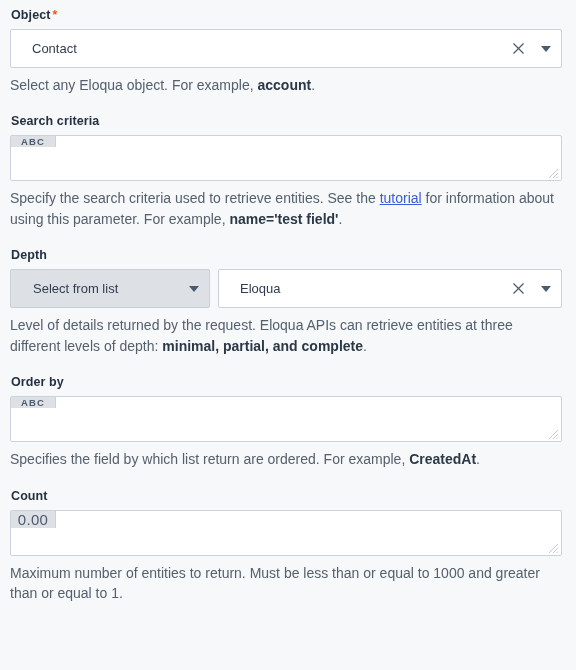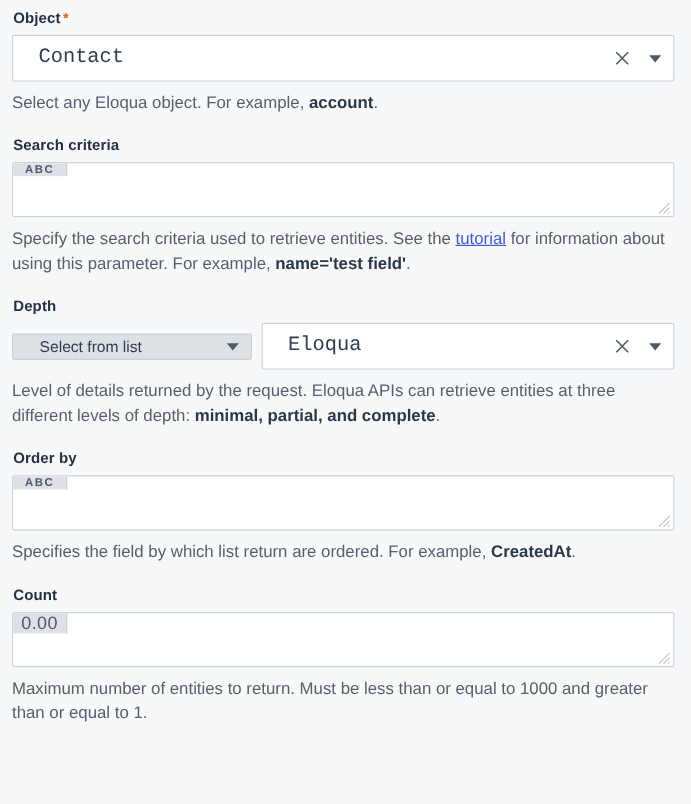--- a/index.html
+++ b/index.html
@@ -48,25 +48,24 @@
     height: 39px;
     background: #ffffff;
     border: 1px solid #ccd2d9;
     border-radius: 2px;
     display: flex;
     align-items: center;
   }
   .combo-value {
     flex: 1;
     padding-left: 21px;
-    font-size: 17px;
+    font-size: 13px;
     color: #2f3d4f;
     white-space: nowrap;
     overflow: hidden;
-    font-family: Liberation Mono, monospace;
   }
   .icon-clear {
     width: 26px;
     height: 38px;
     display: flex;
     align-items: center;
     justify-content: center;
     cursor: pointer;
   }
   .icon-caret {
@@ -81,21 +80,21 @@
     width: 0;
     height: 0;
     border-left: 5px solid transparent;
     border-right: 5px solid transparent;
     border-top: 6px solid #4c5a6b;
   }
 
   
   .listbtn {
     width: 200px;
-    height: 22px;
+    height: 39px;
     background: #dde1e6;
     border: 1px solid #c9cfd6;
     border-radius: 2px;
     display: flex;
     align-items: center;
     cursor: pointer;
     flex: none;
   }
   .listbtn-label {
     flex: 1;

